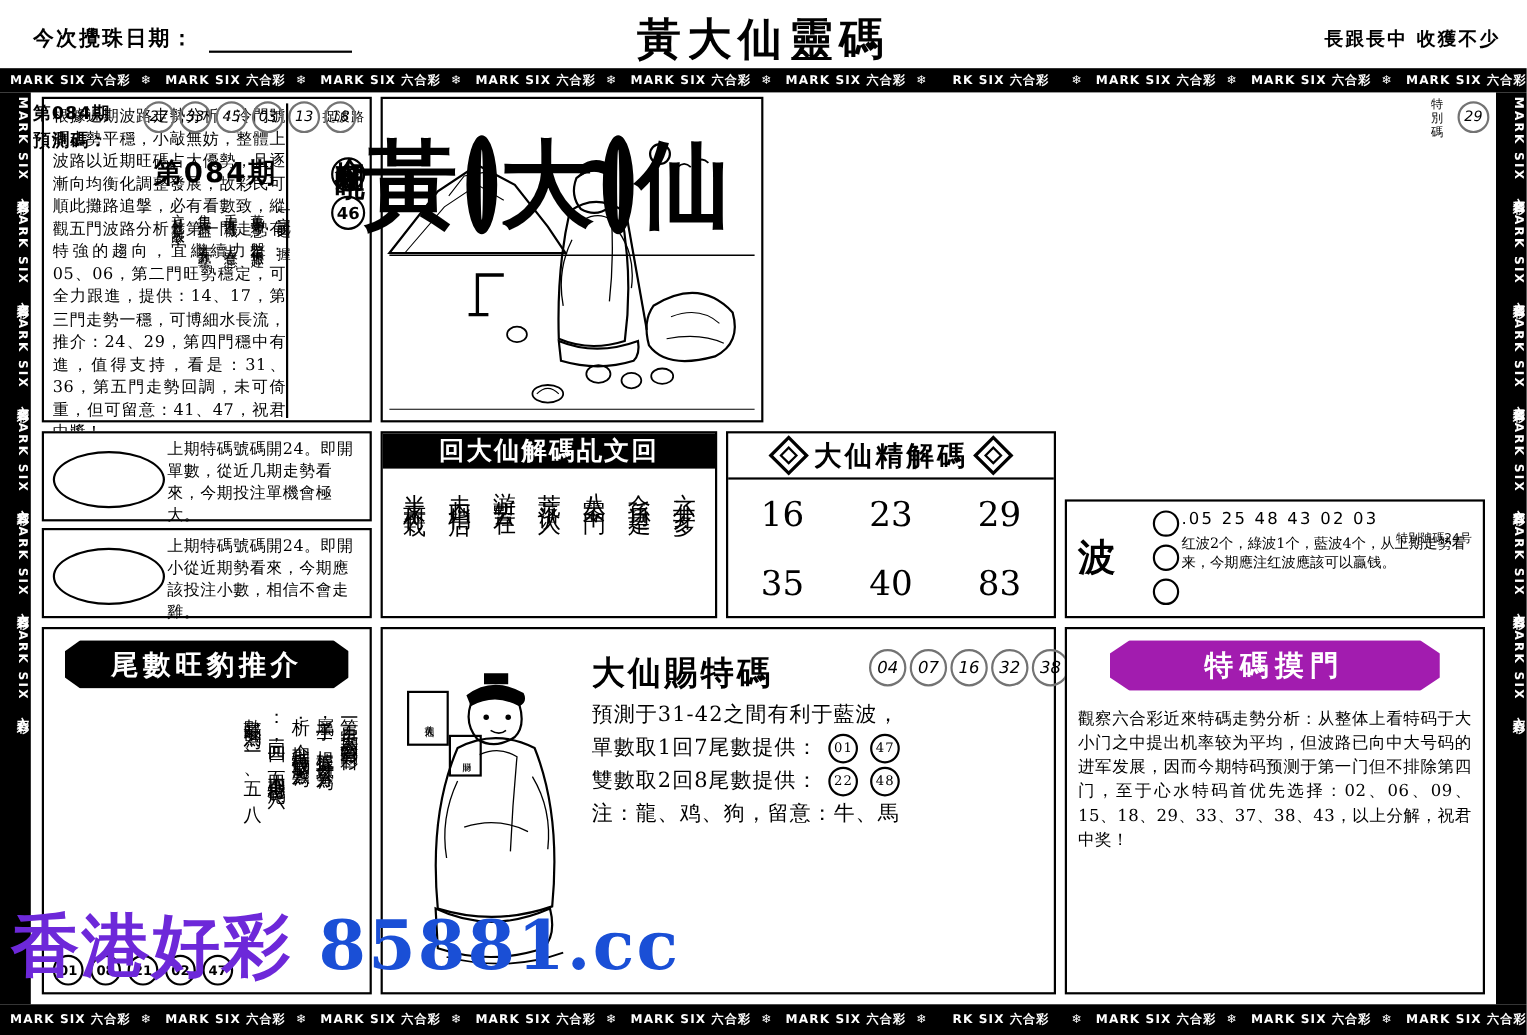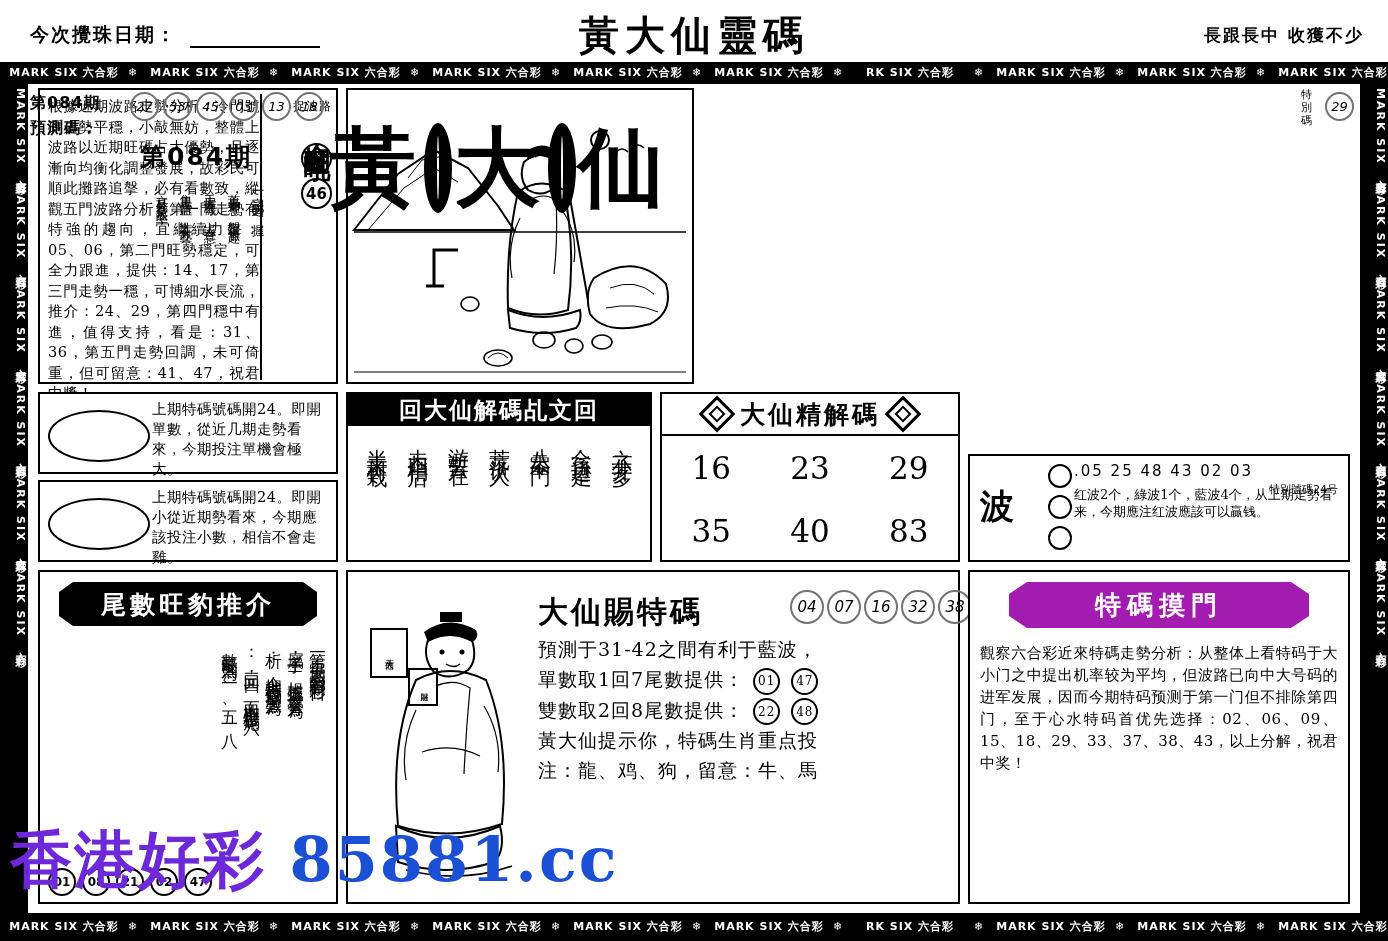--- a/index.html
+++ b/index.html
@@ -359,21 +359,20 @@
         <div>
           <span>單數取1回7尾數提供：</span>
           <span class="inline-ball">01</span>
           <span class="inline-ball">47</span>
         </div>
         <div>
           <span>雙數取2回8尾數提供：</span>
           <span class="inline-ball">22</span>
           <span class="inline-ball">48</span>
         </div>
-        <div>黃大仙提示你，特碼生肖重点投</div>
         <div>注：龍、鸡、狗，留意：牛、馬</div>
       </div>
     </div>
 
     <div class="box" id="temen">
       <div class="ribbon2">特碼摸門</div>
       <div class="tm-body">觀察六合彩近來特碼走勢分析：从整体上看特码于大小门之中提出机率较为平均，但波路已向中大号码的进军发展，因而今期特码预测于第一门但不排除第四门，至于心水特码首优先选择：02、06、09、15、18、29、33、37、38、43，以上分解，祝君中奖！</div>
     </div>
 
   </div>

